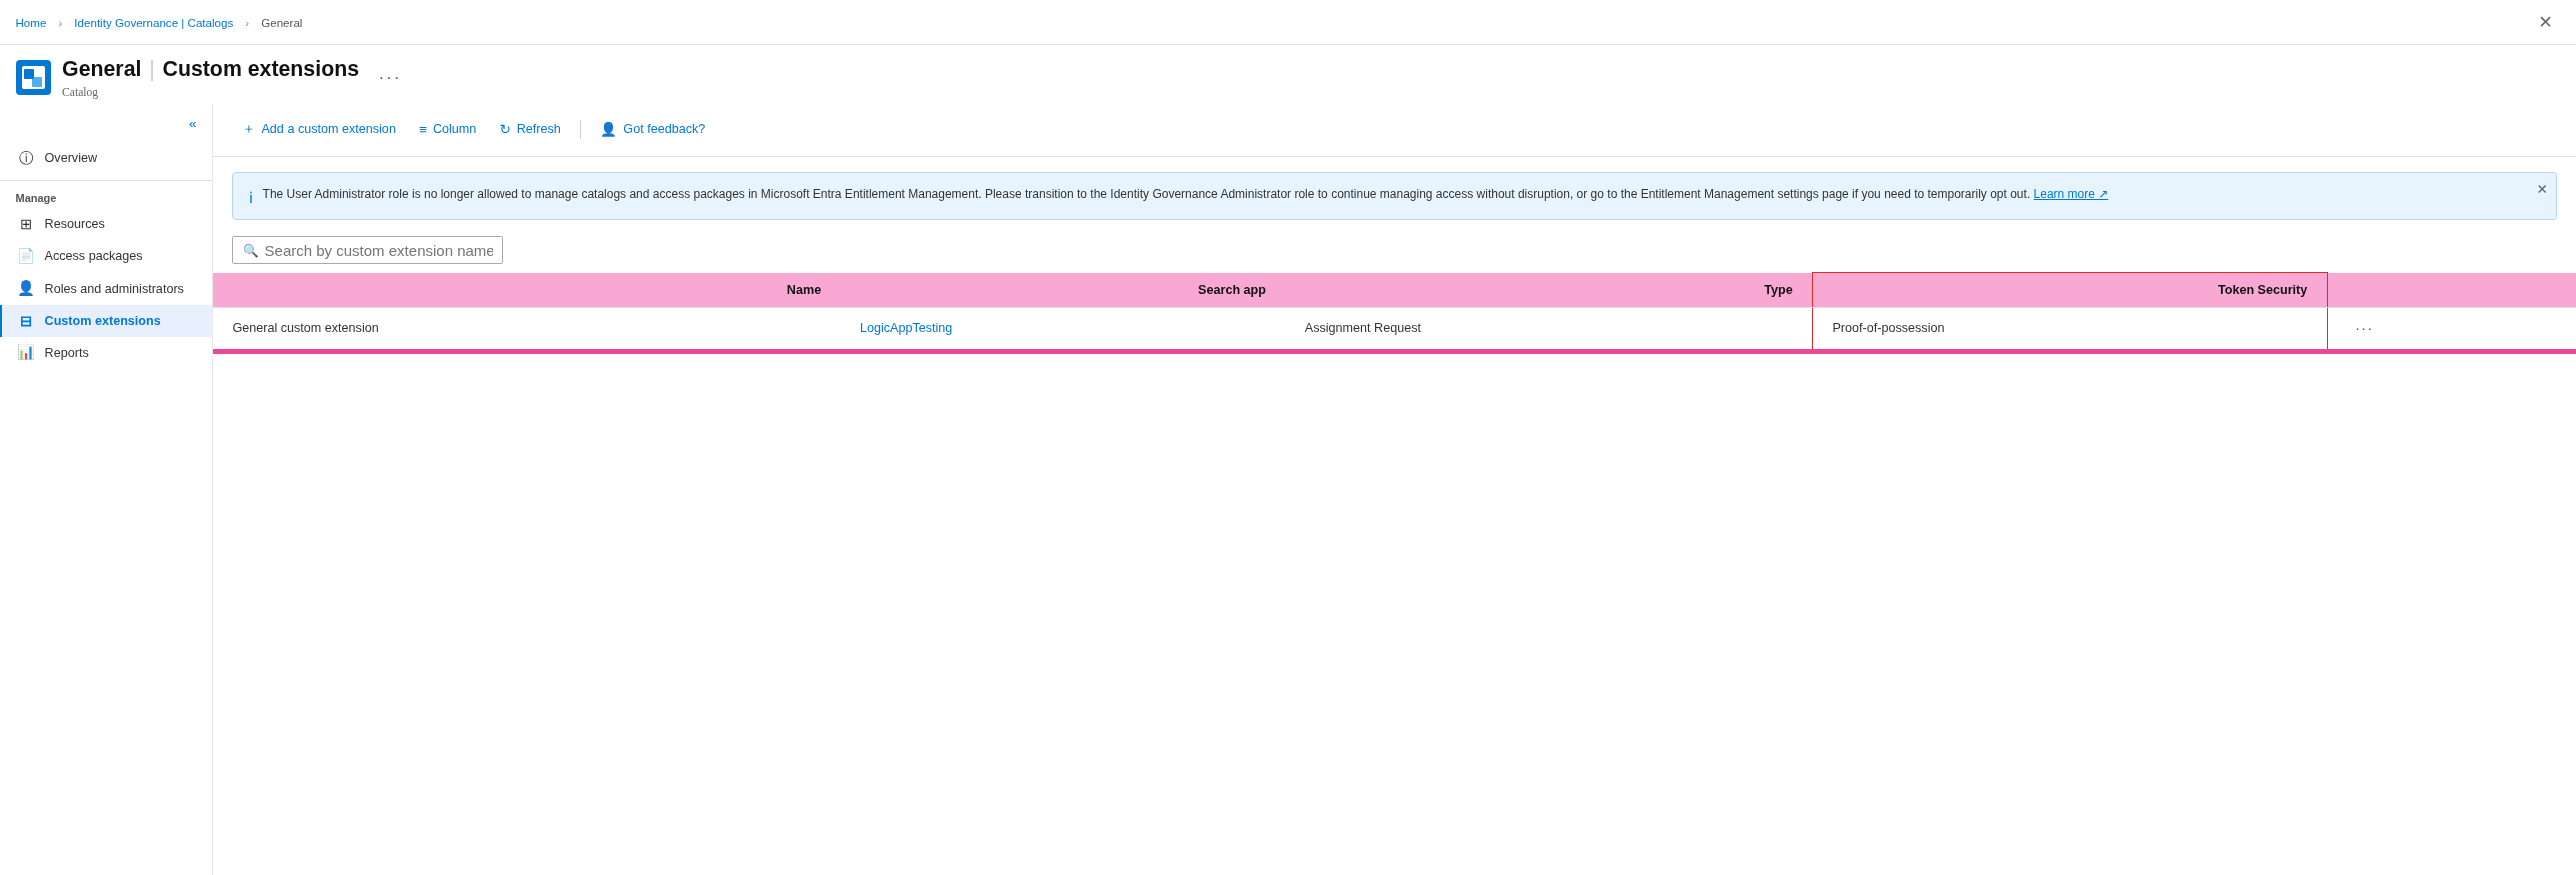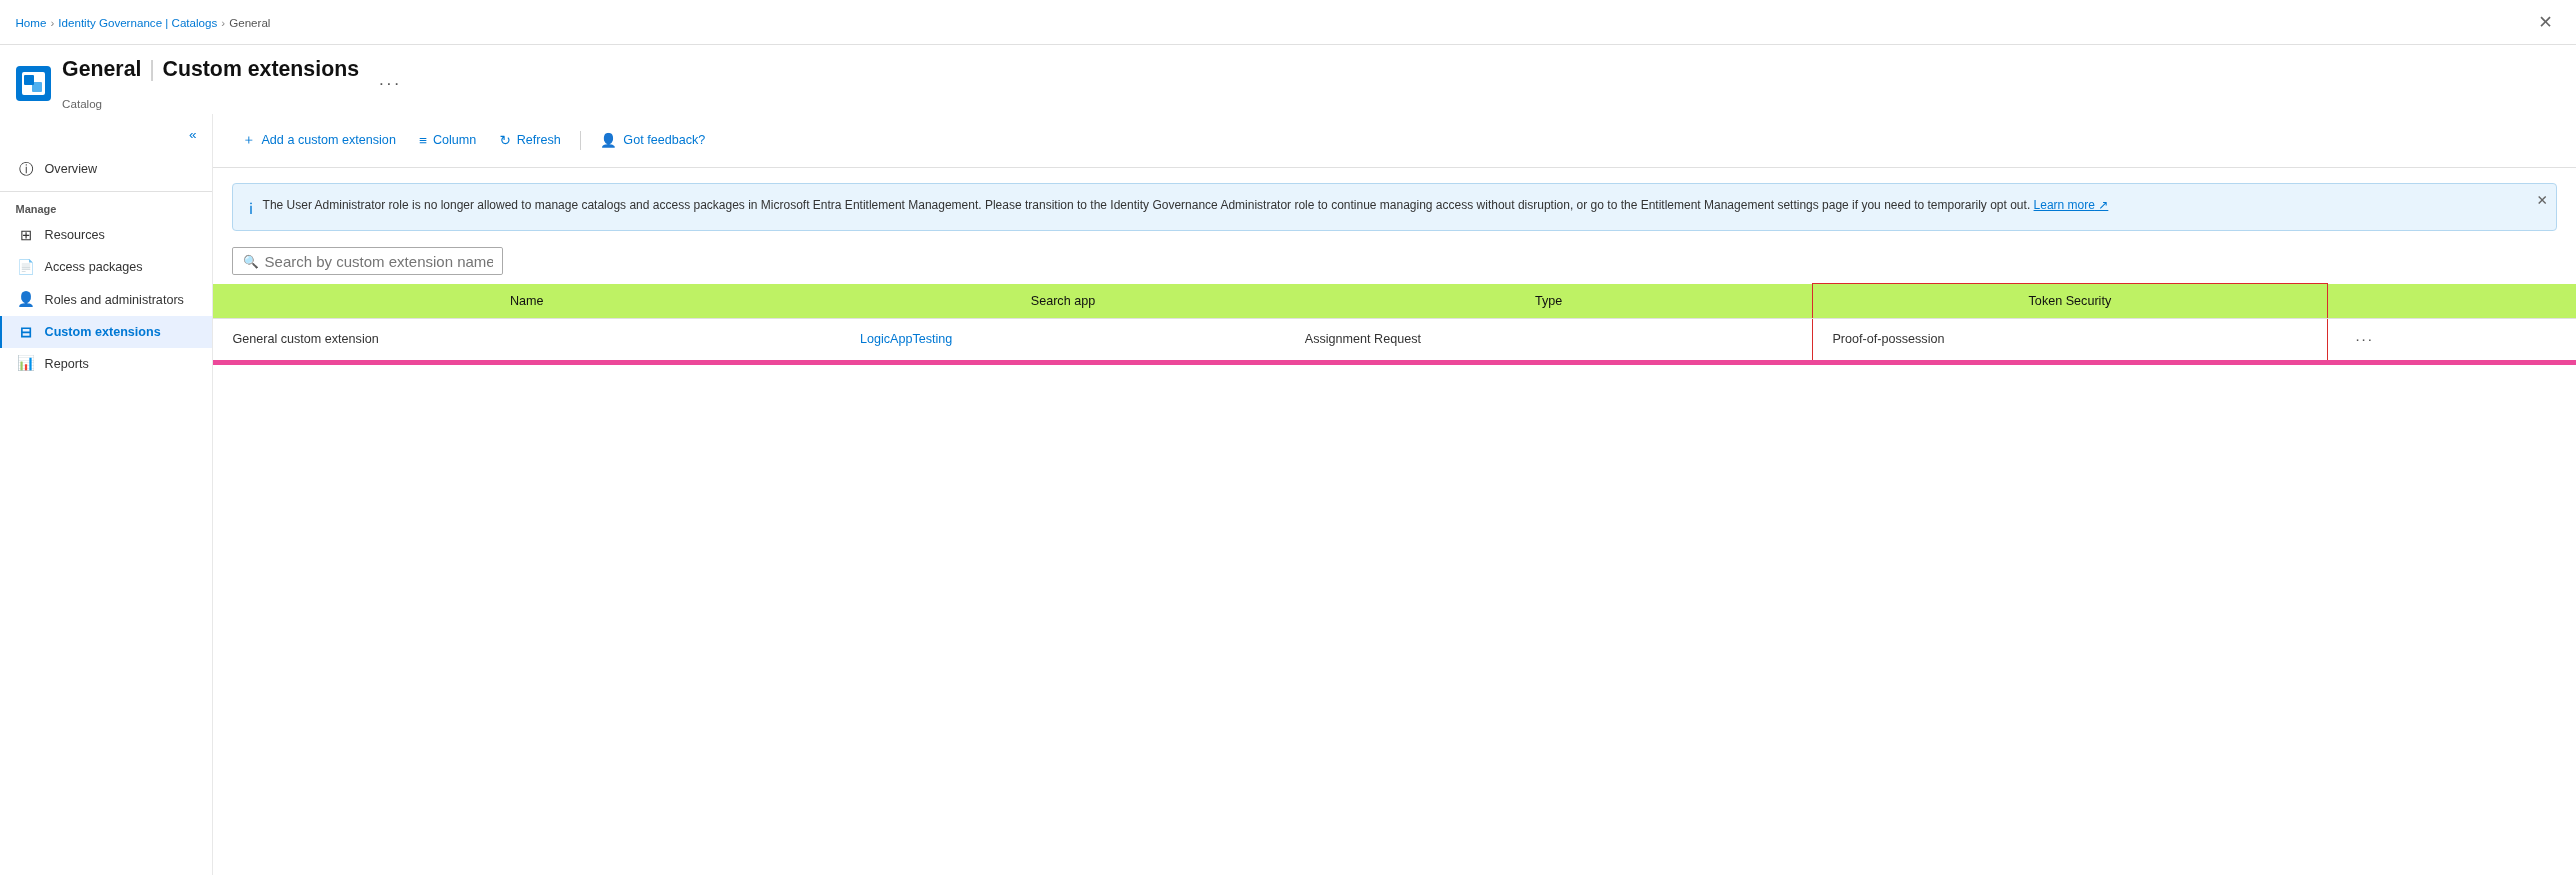--- a/index.html
+++ b/index.html
@@ -10,21 +10,21 @@
       display: flex;
       align-items: center;
       padding: 7.8px 15.5px;
       border-bottom: 1px solid #e0e0e0;
     }
     .breadcrumb {
       display: flex;
       align-items: center;
       font-size: 11.6px;
       color: #555;
-      gap: 4px;
+      gap: 12px;
     }
     .breadcrumb a { color: #0078d4; text-decoration: none; }
     .breadcrumb-sep { color: #888; font-size: 11.6px; }
     .close-btn {
       margin-left: auto;
       background: none;
       border: none;
       font-size: 17.4px;
       cursor: pointer;
       color: #666;
@@ -80,21 +80,22 @@
       align-items: center;
       gap: 7.8px;
     }
     .page-title-block h1 .divider-pipe {
       color: #ccc;
       font-weight: 300;
     }
     .page-subtitle {
       font-size: 11.6px;
       color: #666;
-      margin-top: 15px;
+      margin-top: 4px;
+      font-family: Liberation Serif, serif;
     }
     .more-btn {
       background: none;
       border: none;
       font-size: 17.4px;
       cursor: pointer;
       color: #555;
       padding: 1.9px 7.8px;
       letter-spacing: 1.9px;
     }
@@ -229,27 +230,27 @@
       background: transparent;
     }
 
     
     .data-table {
       width: 100%;
       border-collapse: collapse;
       margin-top: 3.9px;
     }
     .data-table th {
-      text-align: center;
+      text-align: right;
       padding: 9.7px 19.4px;
       font-size: 12.6px;
-      font-weight: 400;
+      font-weight: 700;
       color: #111;
       border-bottom: 1.9px solid #e0e0e0;
-      background: #bef264;
+      background: #f9a8d4;
     }
     .data-table td {
       padding: 9.7px 19.4px;
       font-size: 12.6px;
       color: #333;
       border-bottom: 5px solid #ec4899;
     }
     .data-table td.link-cell a { color: #0078d4; text-decoration: none; }
     .token-security-header {
       border: 1.9px solid #d92b2b;

